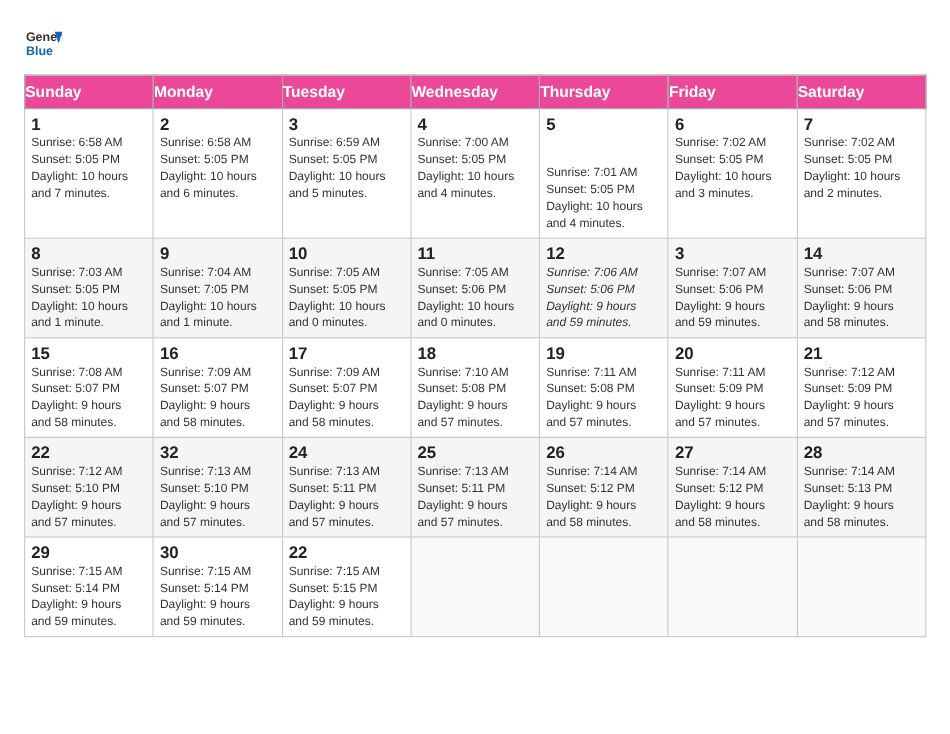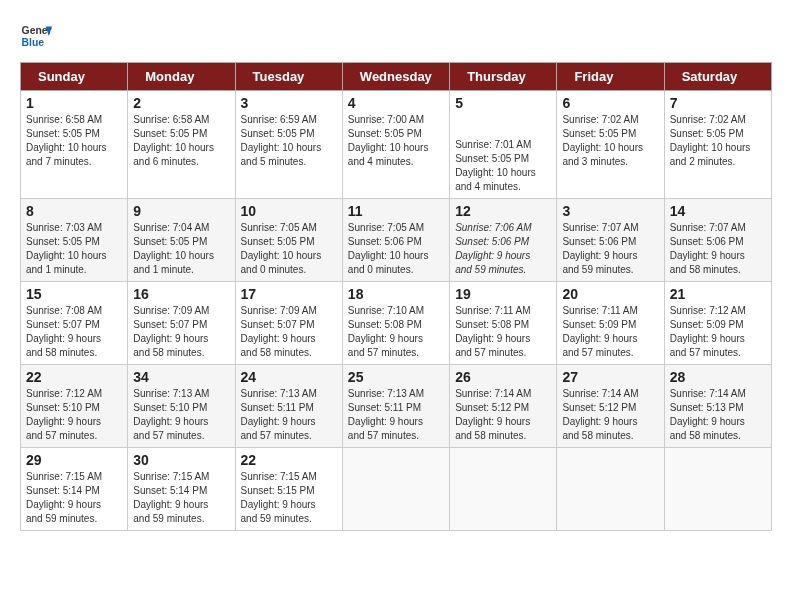--- a/index.html
+++ b/index.html
@@ -36,24 +36,24 @@
     .location {
       font-size: 14px;
       color: #555;
     }
     .calendar {
       width: 100%;
       border-collapse: collapse;
       font-size: 11px;
     }
     .calendar th {
-      background-color: #7f1d1d;
+      background-color: #ec4899;
       color: #fff;
       text-align: left;
-      padding: 6px 17px;
+      padding: 6px 0;
       font-size: 13px;
       font-weight: bold;
       border: 1px solid #aaa;
     }
     .calendar td {
       border: 1px solid #ccc;
       vertical-align: top;
       padding: 4px 5px;
       width: calc(100% / 7);
       min-height: 70px;
@@ -159,21 +159,21 @@
         <td>
           <span class="day-number">8</span>
           <div class="day-info" style="white-space: pre-line;">Sunrise: 7:03 AM
 Sunset: 5:05 PM
 Daylight: 10 hours
 and 1 minute.</div>
         </td>
         <td>
           <span class="day-number">9</span>
           <div class="day-info" style="white-space: pre-line;">Sunrise: 7:04 AM
-Sunset: 5:05 PM
+Sunset: 7:05 PM
 Daylight: 10 hours
 and 1 minute.</div>
         </td>
         <td>
           <span class="day-number">10</span>
           <div class="day-info" style="white-space: pre-line;">Sunrise: 7:05 AM
 Sunset: 5:05 PM
 Daylight: 10 hours
 and 0 minutes.</div>
         </td>
@@ -259,21 +259,21 @@
       </tr>
       <tr>
         <td>
           <span class="day-number">22</span>
           <div class="day-info" style="white-space: pre-line;">Sunrise: 7:12 AM
 Sunset: 5:10 PM
 Daylight: 9 hours
 and 57 minutes.</div>
         </td>
         <td>
-          <span class="day-number">34</span>
+          <span class="day-number">32</span>
           <div class="day-info" style="white-space: pre-line;">Sunrise: 7:13 AM
 Sunset: 5:10 PM
 Daylight: 9 hours
 and 57 minutes.</div>
         </td>
         <td>
           <span class="day-number">24</span>
           <div class="day-info" style="white-space: pre-line;">Sunrise: 7:13 AM
 Sunset: 5:11 PM
 Daylight: 9 hours

